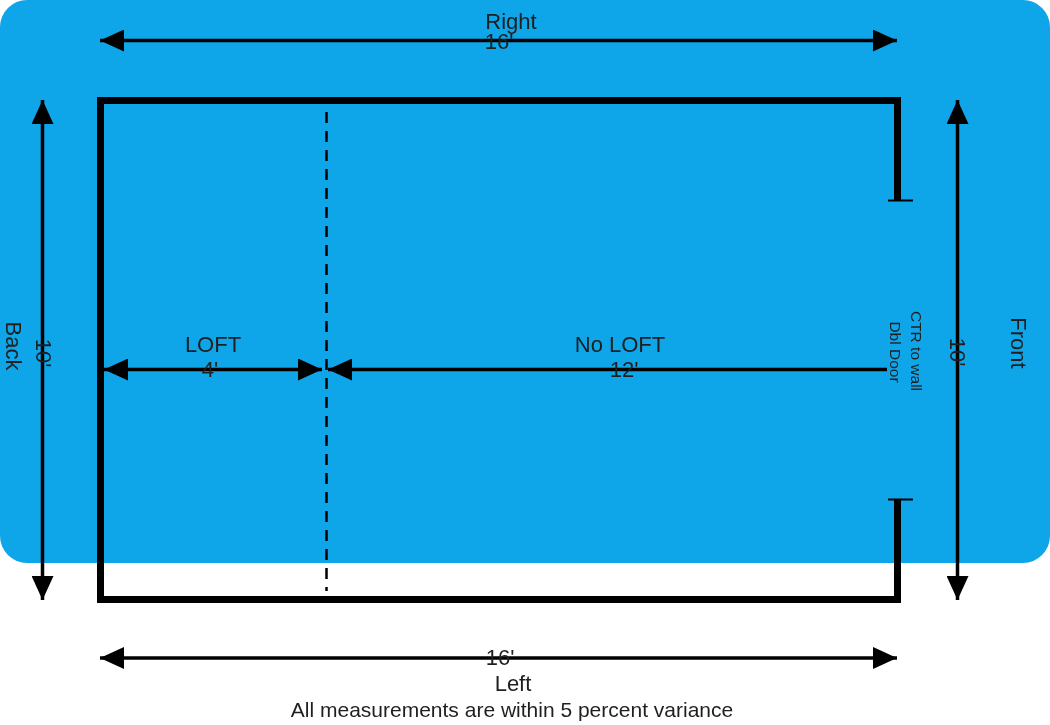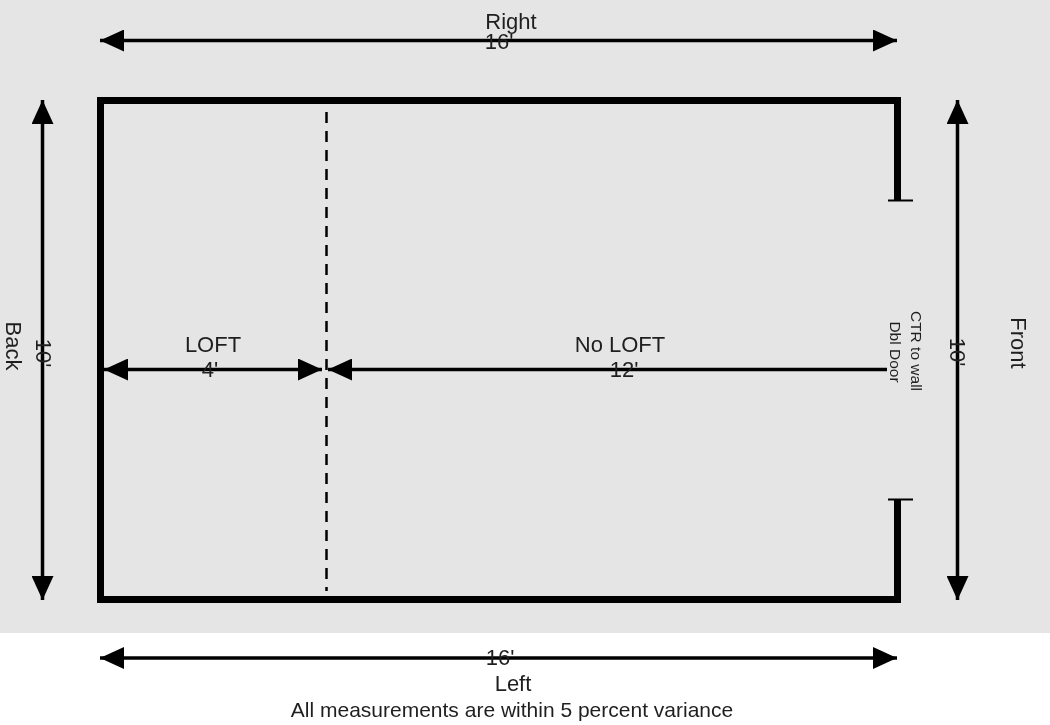--- a/index.html
+++ b/index.html
@@ -6,22 +6,23 @@
     margin: 0;
     padding: 0;
     background: #ffffff;
     width: 1050px;
     height: 725px;
     overflow: hidden;
   }
   .canvas {
     position: relative;
     width: 1050px;
-    height: 633px;
-    background: #e5e5e5;
+    height: 563px;
+    background: #0ea5e9;
+    border-radius: 27px;
   }
   svg {
     display: block;
     font-family: "Liberation Sans", sans-serif;
   }
   .dim-line {
     stroke: #000000;
     stroke-width: 3.5;
     fill: none;
   }

